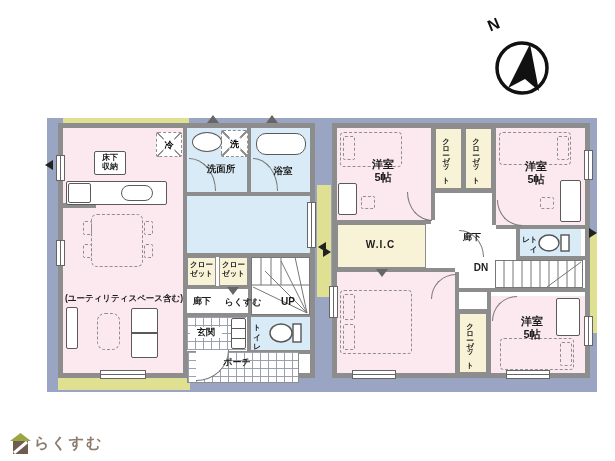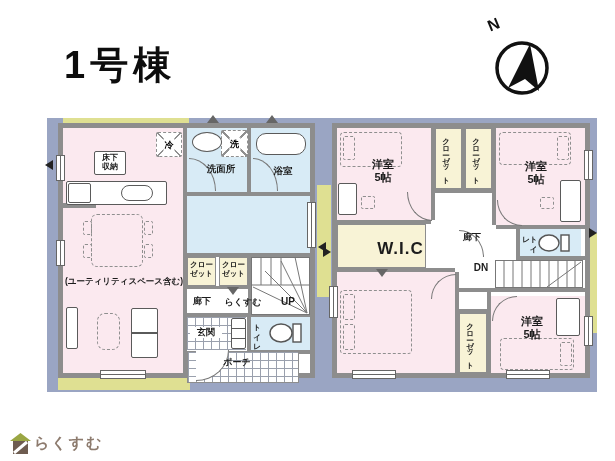--- a/index.html
+++ b/index.html
@@ -46,21 +46,20 @@
   #logo-text{position:absolute;left:34px;top:434px;font-size:15px;font-weight:bold;
          color:#8d7b6e;letter-spacing:2px;}
   #compass-n{position:absolute;left:488px;top:16px;font-size:16px;font-weight:800;
          color:#111;transform:rotate(-22deg);}
 </style>
 </head>
 <body>
 
 <div id="page">
 
-  <div id="title">1号棟</div>
 
   <div class="abs" style="left:490px;top:28px;width:66px;height:72px;">
     <svg width="66" height="72" viewBox="0 0 66 72">
       <circle cx="32" cy="40" r="25" fill="none" stroke="#111" stroke-width="3.5"></circle>
       <polygon points="40,16 18,60 35,51 49,63" fill="#111"></polygon>
     </svg>
   </div>
   <div id="compass-n">N</div>
 
   <div class="abs" style="left:47px;top:118px;width:550px;height:274px;background:#9aa5c3;"></div>
@@ -145,21 +144,21 @@
   <div class="win-v" style="left:56px;top:155px;width:7px;height:24px;"></div>
   <div class="win-v" style="left:56px;top:240px;width:7px;height:24px;"></div>
   <div class="win-h" style="left:100px;top:370px;width:44px;height:7px;"></div>
   <div class="win-v" style="left:307px;top:202px;width:7px;height:44px;"></div>
   <div class="tri-up" style="left:207px;top:115px;"></div>
   <div class="tri-up" style="left:266px;top:115px;"></div>
   <div class="tri-down" style="left:227px;top:287px;"></div>
   <div class="tri-left" style="left:45px;top:160px;"></div>
   <div class="tri-left" style="left:318px;top:242px;"></div>
 
-  <div class="label" style="left:54px;top:276px;width:140px;font-size:8.5px;">(ユーティリティスペース含む)</div>
+  <div class="label" style="left:54px;top:293px;width:140px;font-size:8.5px;">(ユーティリティスペース含む)</div>
   <div class="label" style="left:196px;top:163px;width:50px;font-size:9.5px;">洗面所</div>
   <div class="label" style="left:266px;top:165px;width:34px;font-size:9.5px;">浴室</div>
   <div class="label" style="left:188px;top:261px;width:27px;font-size:7.5px;">クロー
 ゼット</div>
   <div class="label" style="left:220px;top:261px;width:27px;font-size:7.5px;">クロー
 ゼット</div>
   <div class="label" style="left:189px;top:296px;width:26px;font-size:9px;">廊下</div>
   <div class="label" style="left:218px;top:297px;width:50px;font-size:9px;">らくすむ</div>
   <div class="label" style="left:274px;top:296px;width:28px;font-size:10px;">UP</div>
   <div class="label" style="left:190px;top:327px;width:32px;font-size:9px;background:#fff;">玄関</div>
@@ -244,21 +243,21 @@
   <div class="win-v" style="left:329px;top:286px;width:7px;height:30px;"></div>
   <div class="tri-right" style="left:589px;top:228px;"></div>
   <div class="tri-right" style="left:323px;top:247px;"></div>
 
   <div class="label" style="left:352px;top:158px;width:62px;font-size:11px;">洋室
 5帖</div>
   <div class="vlabel" style="left:442px;top:132px;font-size:7.5px;height:56px;">クローゼット</div>
   <div class="vlabel" style="left:472px;top:132px;font-size:7.5px;height:56px;">クローゼット</div>
   <div class="label" style="left:506px;top:160px;width:60px;font-size:11px;">洋室
 5帖</div>
-  <div class="label" style="left:356px;top:239px;width:89px;font-size:17px;letter-spacing:1px;">W.I.C</div>
+  <div class="label" style="left:336px;top:239px;width:89px;font-size:10px;letter-spacing:1px;">W.I.C</div>
   <div class="label" style="left:458px;top:232px;width:28px;font-size:9px;">廊下</div>
   <div class="vlabel" style="left:522px;top:231px;font-size:7.5px;height:24px;">トイレ</div>
   <div class="label" style="left:468px;top:262px;width:26px;font-size:10px;">DN</div>
   <div class="vlabel" style="left:466px;top:317px;font-size:7.5px;height:54px;">クローゼット</div>
   <div class="label" style="left:502px;top:315px;width:60px;font-size:11px;">洋室
 5帖</div>
 
   <div class="abs" style="left:10px;top:433px;width:21px;height:21px;">
     <svg width="21" height="21" viewBox="0 0 21 21">
       <polygon points="10.5,0 21,8 0,8" fill="#9aa643"></polygon>

